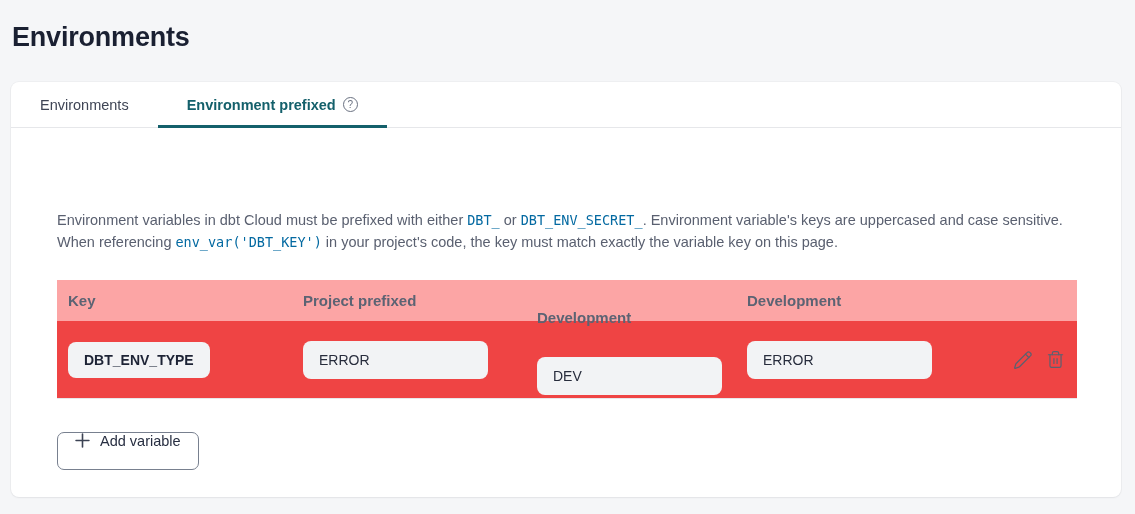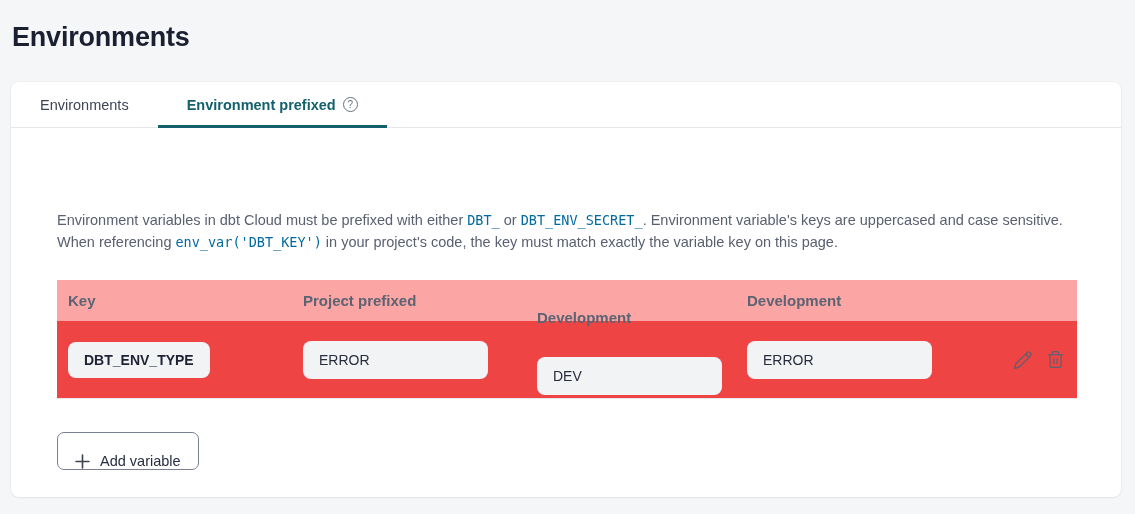--- a/index.html
+++ b/index.html
@@ -93,21 +93,21 @@
     display: flex; align-items: center; justify-content: flex-end;
     gap: 9px; padding-right: 10px;
   }
   .icon-btn {
     background: none; border: none; padding: 2px;
     cursor: pointer; display: inline-flex; align-items: center;
     color: #5a6170;
   }
   .add-btn {
     margin-top: 33px;
-    display: inline-flex; align-items: flex-end; gap: 10px;
+    display: inline-flex; align-items: flex-start; gap: 10px;
     height: 38px; padding: 0 17px;
     background: #ffffff;
     border: 1px solid #78808f; border-radius: 7px;
     font-family: "Liberation Sans", sans-serif;
     font-size: 14.5px; color: #272e41;
     cursor: pointer;
   }
   .add-btn svg { flex: 0 0 auto; }
 </style>
 </head>

